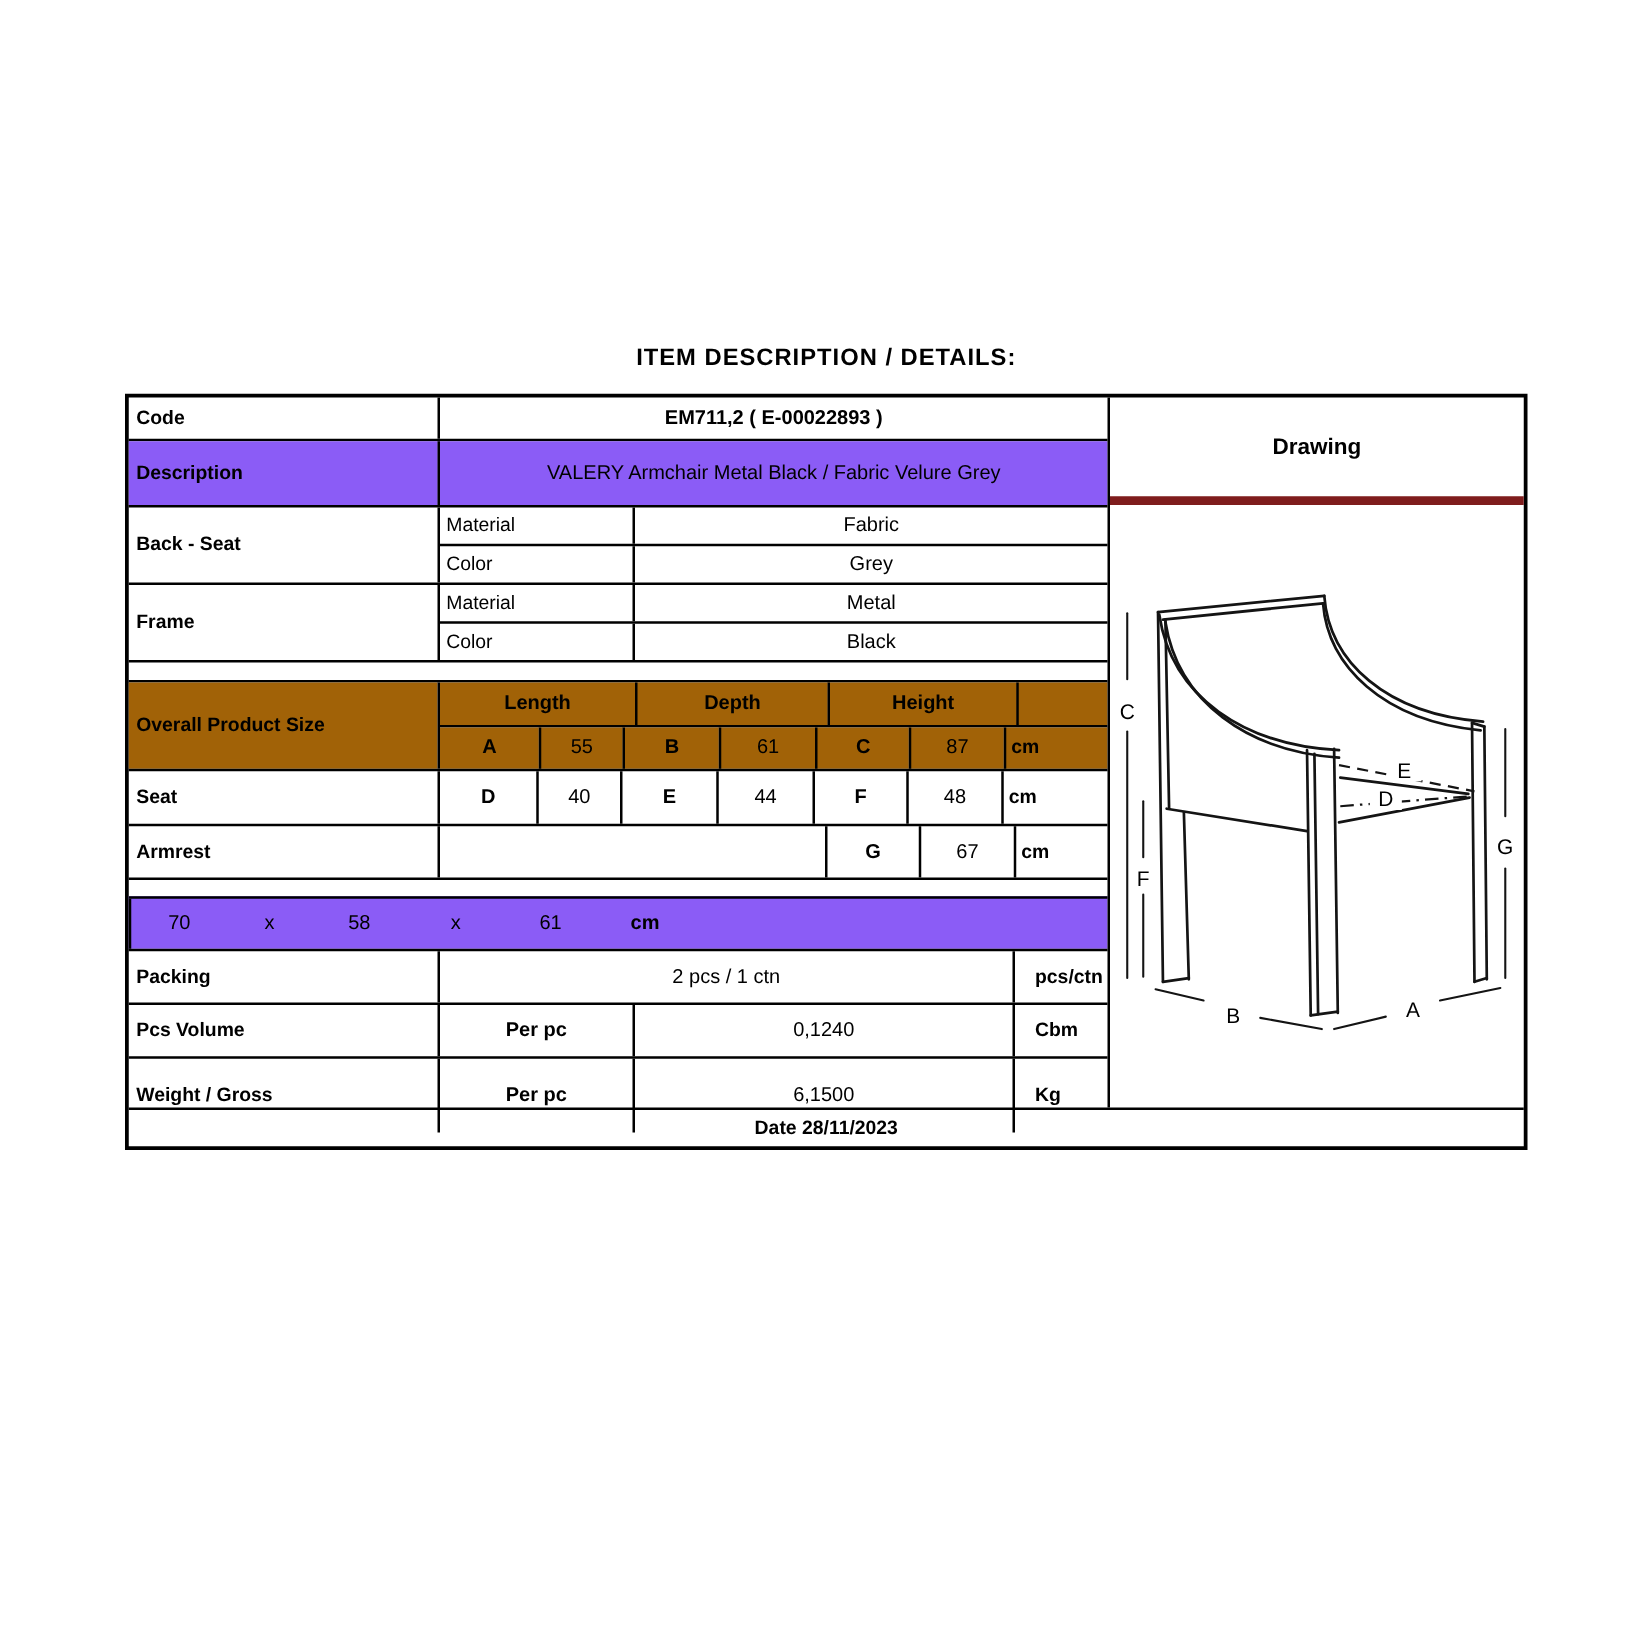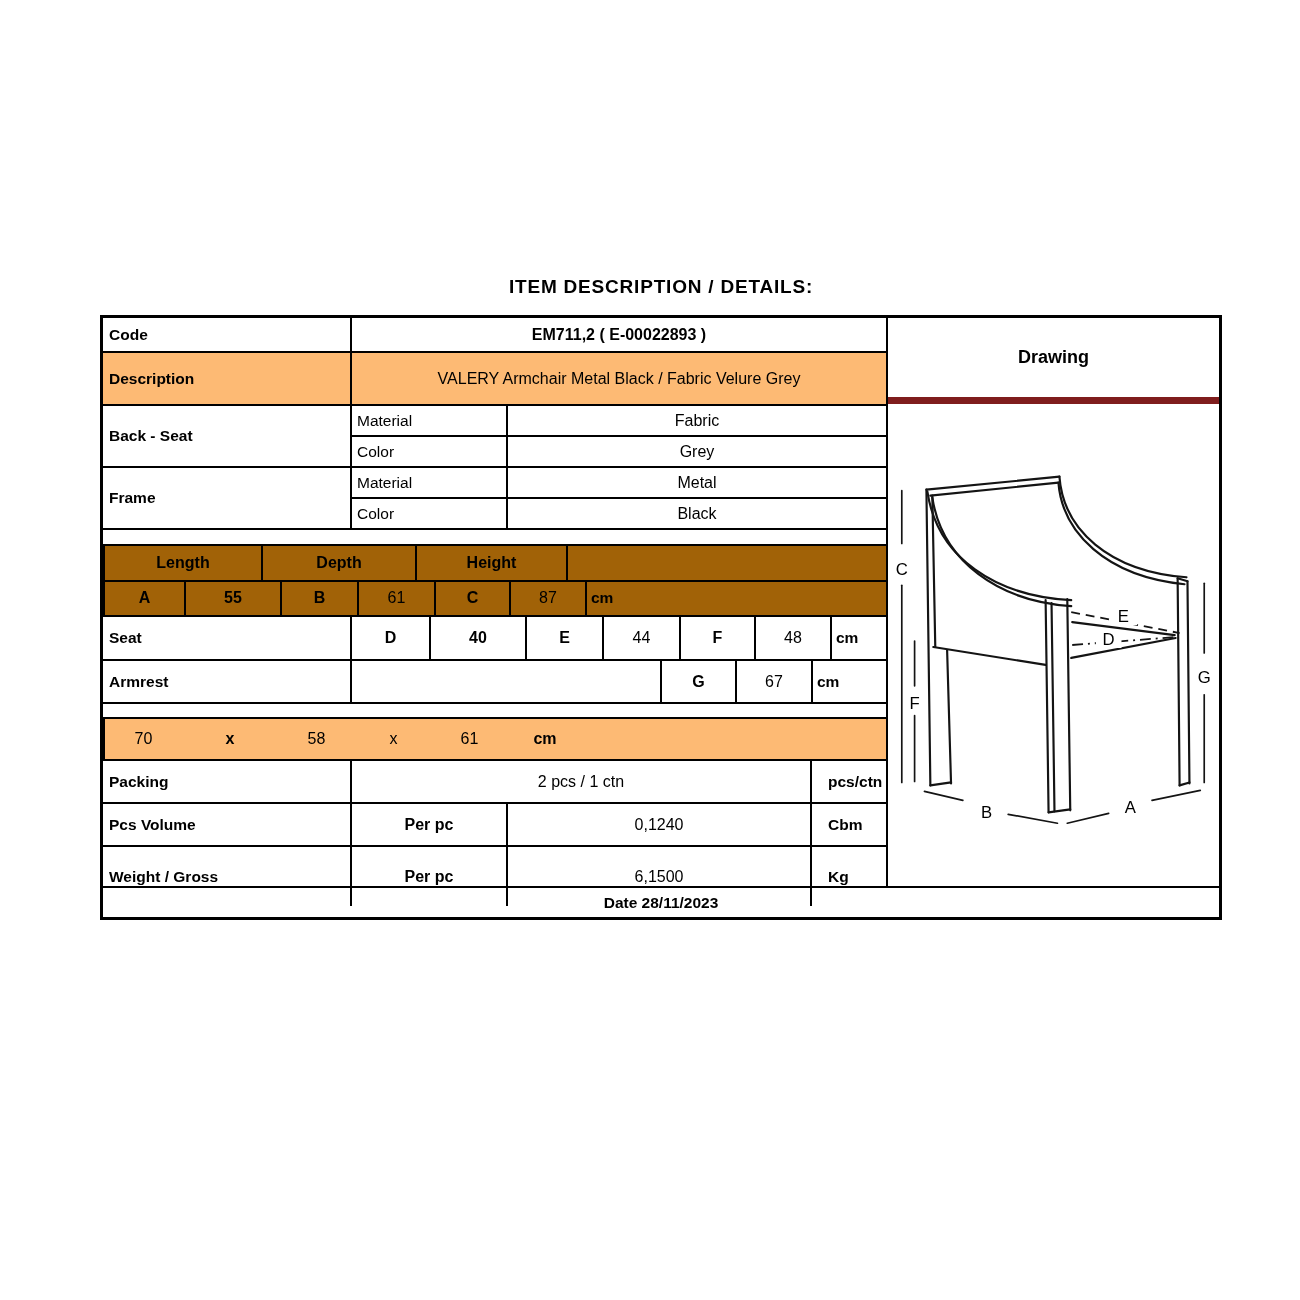--- a/index.html
+++ b/index.html
@@ -35,21 +35,21 @@
     display:flex;align-items:center;justify-content:center;
     font-size:16px;overflow:hidden;white-space:nowrap;
   }
   .cell.nb{border-left:none;}
   .lab{
     width:247px;border-left:none;justify-content:flex-start;
     padding-left:6px;font-weight:bold;font-size:15.5px;
   }
   .bold{font-weight:bold;}
   .unit{flex:1;justify-content:flex-start;padding-left:16px;font-weight:bold;font-size:15.5px;}
-  .bg-grey{background:#fdba74;}
+  .bg-grey{background:#8b5cf6;}
   .bg-yellow{background:#a16207;}
 
   .h-code{height:33px;justify-content:space-between;}
   .h-desc{height:53px;}
   .h-grp{height:62px;}
   .h-gap1{height:16px;}
   .h-size{height:71px;}
   .h-seat{height:44px;}
   .h-arm{height:43px;}
   .h-gap2{height:15px;}
@@ -64,21 +64,21 @@
   .subrow{flex:1;display:flex;border-top:2px solid #000;box-sizing:border-box;align-items:stretch;}
   .subrow.first{border-top:none;}
   .sublab{
     width:154px;display:flex;align-items:center;padding-left:5px;
     font-size:15.5px;box-sizing:border-box;
   }
   .subval{flex:1;border-left:2px solid #000;box-sizing:border-box;
     display:flex;align-items:center;justify-content:center;font-size:16px;}
 
   .wh1{width:156px;} .wh2{width:154px;} .wh3{width:151px;} .whr{flex:1;border-left:2px solid #000;}
-  .w1{width:79px;} .w2{width:96px;font-weight:bold;} .w3{width:77px;} .w4{width:77px;}
+  .w1{width:79px;} .w2{width:67px;} .w3{width:77px;} .w4{width:77px;}
   .w5{width:75px;} .w6{width:76px;} .wu{flex:1;}
   .warm{width:310px;}
   .wper{width:156px;} .wunit{width:76px;flex:none;}
   .wval{flex:1;}
   .size-hdr{height:33px;font-weight:bold;font-size:16px;}
   .size-sub{flex:1;}
   .cm-cell{justify-content:flex-start;padding-left:4px;font-weight:bold;font-size:15.5px;}
   .date-row{
     border-top:2px solid #000;box-sizing:border-box;
     display:flex;align-items:center;justify-content:center;
@@ -129,20 +129,21 @@
           <div class="subrow">
             <div class="sublab">Color</div>
             <div class="subval">Black</div>
           </div>
         </div>
       </div>
 
       <div class="row h-gap1"></div>
 
       <div class="row grp h-size">
+        <div class="cell lab bg-yellow">Overall Product Size</div>
         <div class="subcol">
           <div class="subrow first size-hdr">
             <div class="cell nb wh1 bg-yellow">Length</div>
             <div class="cell wh2 bg-yellow">Depth</div>
             <div class="cell wh3 bg-yellow">Height</div>
             <div class="cell whr bg-yellow"></div>
           </div>
           <div class="subrow size-sub">
             <div class="cell nb w1 bold bg-yellow">A</div>
             <div class="cell w2 bg-yellow">55</div>

